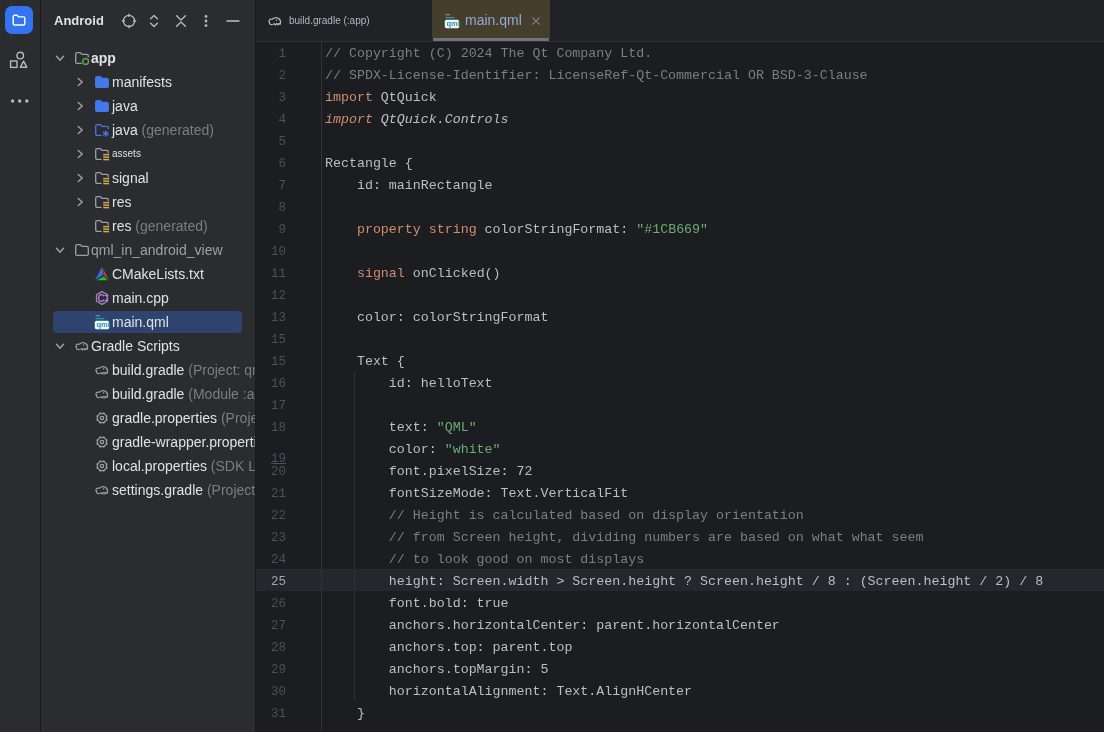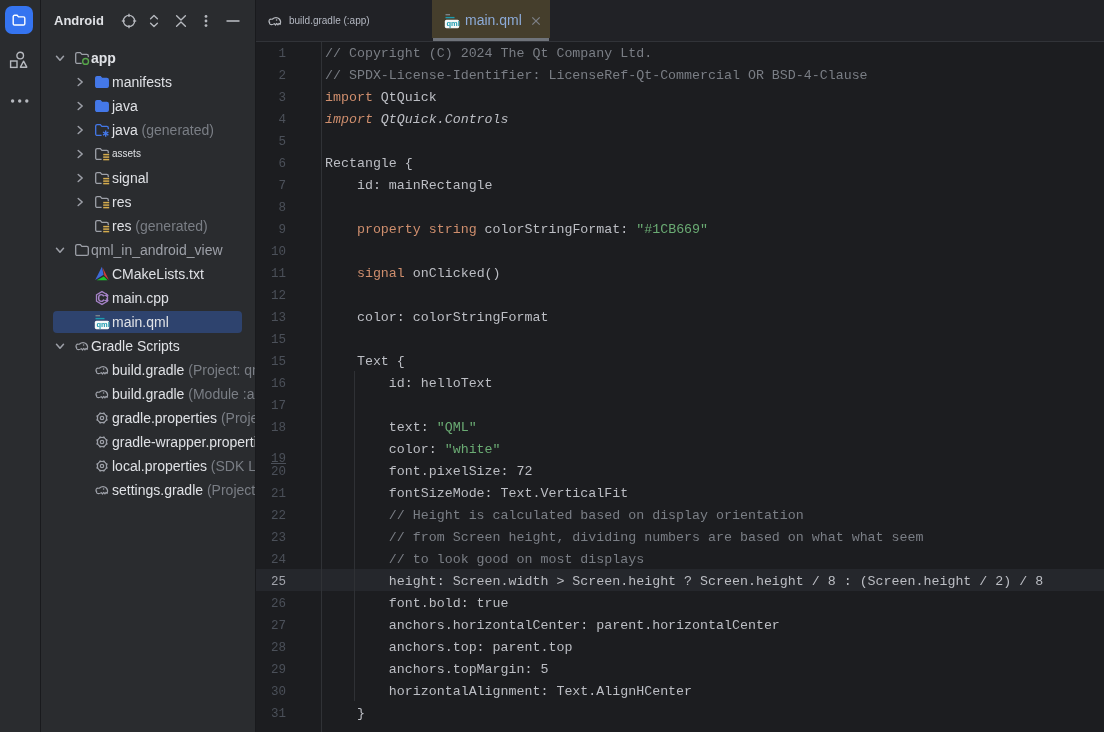--- a/index.html
+++ b/index.html
@@ -271,21 +271,21 @@
 <div class="ln" style="top:527px;color:#4b5059;">23</div>
 <div class="ln" style="top:549px;color:#4b5059;">24</div>
 <div class="ln" style="top:571px;color:#a1a3ab;text-align:right;">25</div>
 <div class="ln" style="top:593px;color:#4b5059;">26</div>
 <div class="ln" style="top:615px;color:#4b5059;">27</div>
 <div class="ln" style="top:637px;color:#4b5059;">28</div>
 <div class="ln" style="top:659px;color:#4b5059;">29</div>
 <div class="ln" style="top:681px;color:#4b5059;">30</div>
 <div class="ln" style="top:703px;color:#4b5059;">31</div>
 <div class="cl" style="top:43px;"><span style="color:#7a7e85">// Copyright (C) 2024 The Qt Company Ltd.</span></div>
-<div class="cl" style="top:65px;"><span style="color:#7a7e85">// SPDX-License-Identifier: LicenseRef-Qt-Commercial OR BSD-4-Clause</span></div>
+<div class="cl" style="top:65px;"><span style="color:#7a7e85">// SPDX-License-Identifier: LicenseRef-Qt-Commercial OR BSD-3-Clause</span></div>
 <div class="cl" style="top:87px;"><span style="color:#cf8e6d">import</span><span style="color:#bcbec4"> QtQuick</span></div>
 <div class="cl" style="top:109px;font-style:italic;"><span style="color:#cf8e6d">import</span><span style="color:#bcbec4"> QtQuick.Controls</span></div>
 <div class="cl" style="top:131px;"></div>
 <div class="cl" style="top:153px;"><span style="color:#bcbec4">Rectangle {</span></div>
 <div class="cl" style="top:175px;">    <span style="color:#bcbec4">id: mainRectangle</span></div>
 <div class="cl" style="top:197px;"></div>
 <div class="cl" style="top:219px;">    <span style="color:#cf8e6d">property</span> <span style="color:#cf8e6d">string</span><span style="color:#bcbec4"> colorStringFormat: </span><span style="color:#6aab73">"#1CB669"</span></div>
 <div class="cl" style="top:241px;"></div>
 <div class="cl" style="top:263px;">    <span style="color:#cf8e6d">signal</span><span style="color:#bcbec4"> onClicked()</span></div>
 <div class="cl" style="top:285px;"></div>

